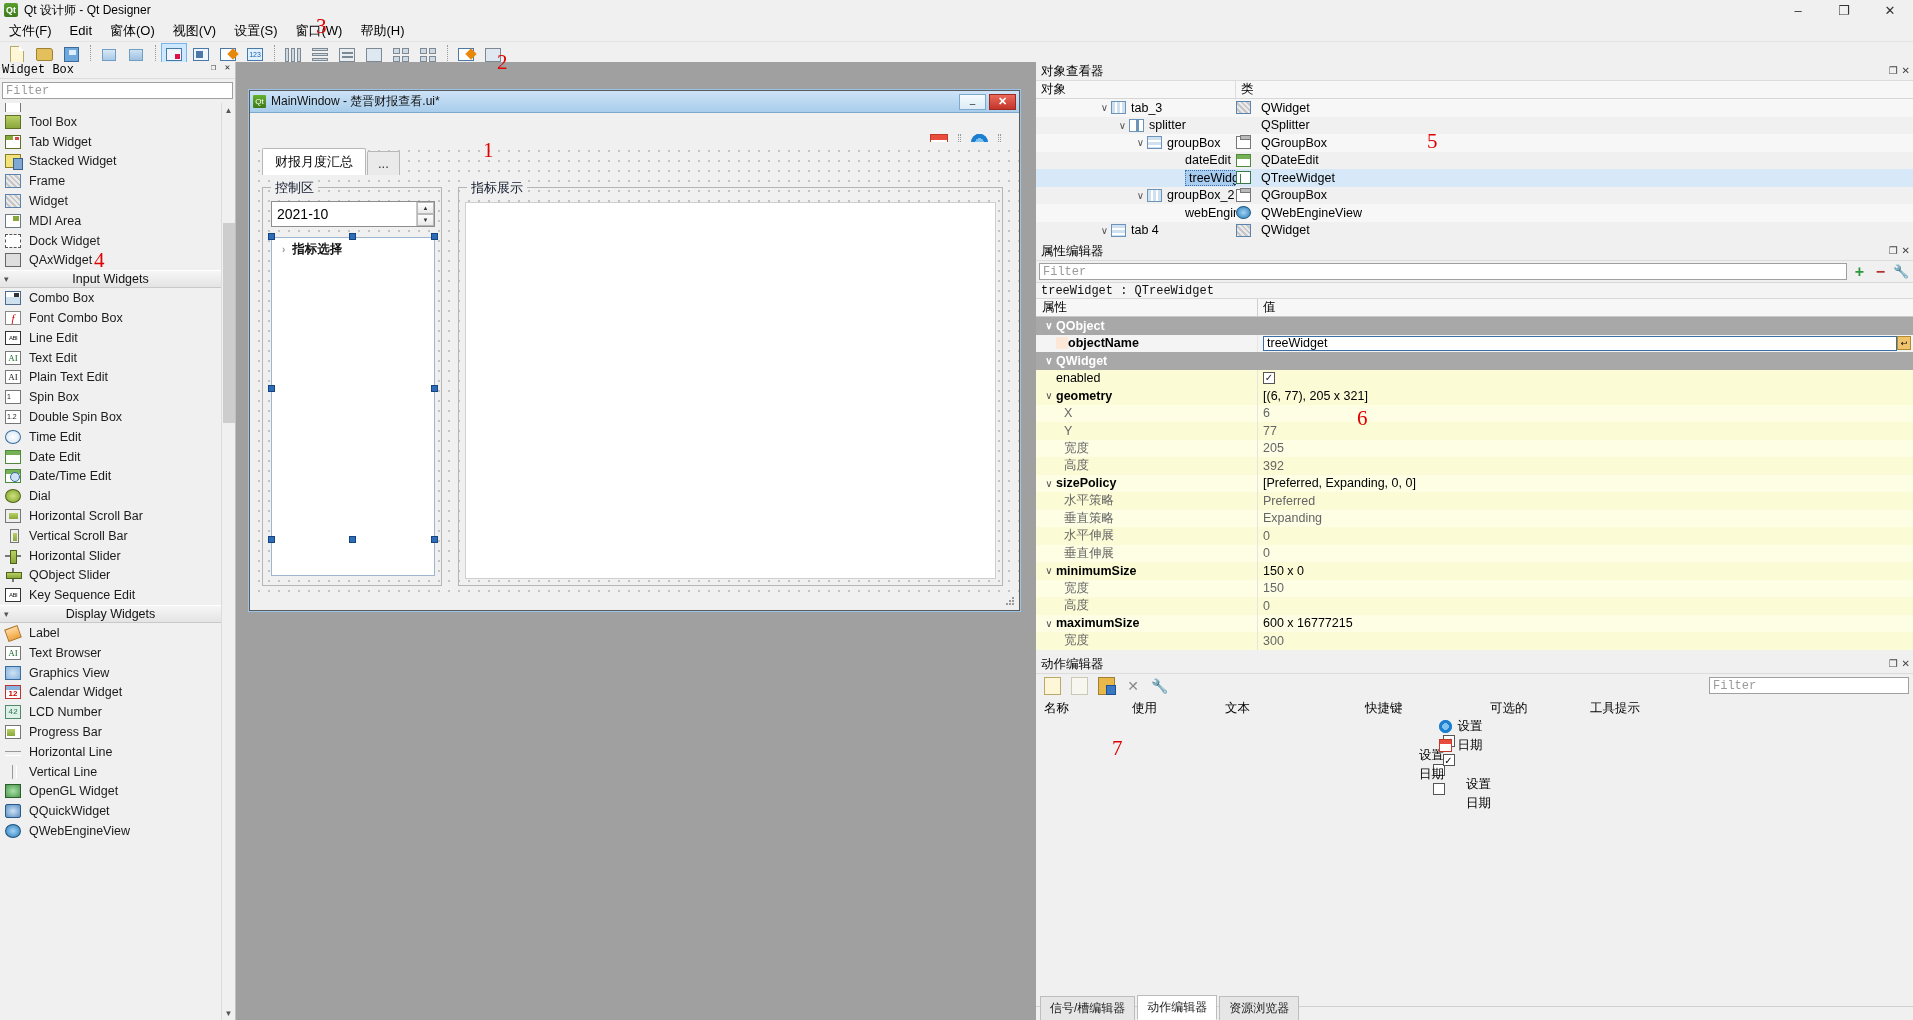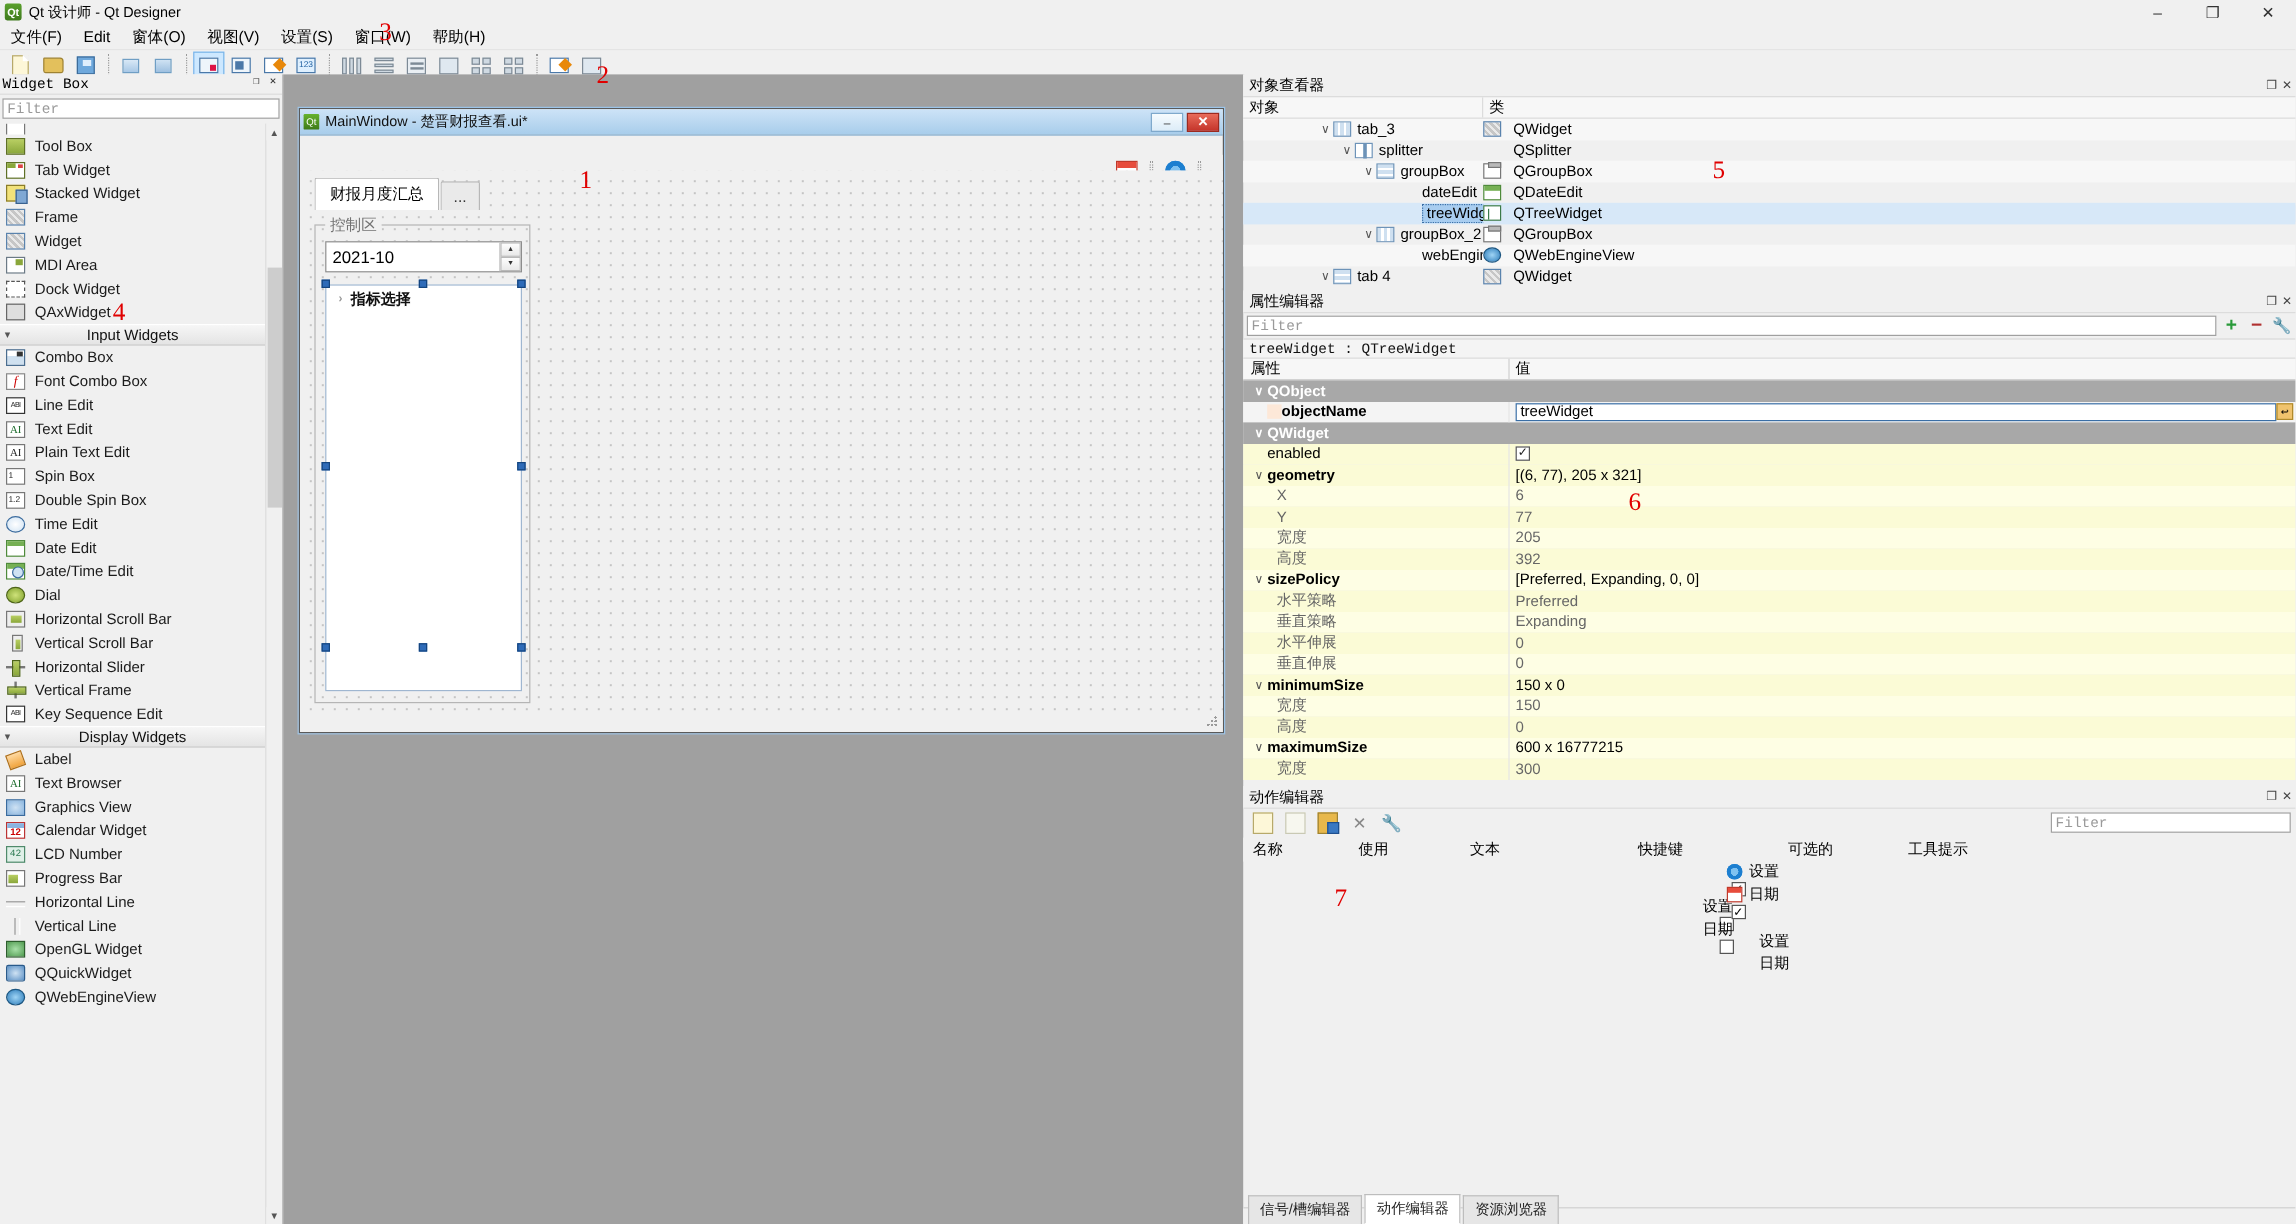--- a/index.html
+++ b/index.html
@@ -279,21 +279,21 @@
   }
   .tab.dots { background: #eaeaea; padding: 4px 10px; color: #333; margin-left: 1px; }
   .tabpane {
     position: absolute; left: 12px; right: 16px; top: 33px; bottom: 10px;
     background: transparent;
   }
   .grpbox {
     position: absolute; border: 1px solid #b5b5b5; padding-top: 0;
   }
   .grplegend { position: absolute; top: -9px; left: 8px; background: #f0f0f0;
-    padding: 0 4px; font-size: 13px; color: #737373; }
+    padding: 0 4px; font-size: 13px; color: #0f172a; }
   .grp-left { left: 0; top: 12px; width: 180px; bottom: 0; }
   .grp-right { left: 196px; top: 12px; right: 0; bottom: 0; }
   .dateedit {
     position: absolute; left: 8px; top: 13px; width: 164px; height: 26px;
     background: #fff; border: 1px solid #8d8d8d; display: flex; align-items: center;
     font-size: 14px; padding-left: 5px;
   }
   .dateedit .spin {
     margin-left: auto; width: 18px; height: 24px; display: flex; flex-direction: column;
     border-left: 1px solid #c8c8c8;
@@ -716,21 +716,21 @@
         <div class="wrow">
           <span class="wicon">
             <span class="gi gi-hslider"></span>
           </span>
           <span>Horizontal Slider</span>
         </div>
         <div class="wrow">
           <span class="wicon">
             <span class="gi gi-vslider"></span>
           </span>
-          <span>Vertical Frame</span>
+          <span>QObject Slider</span>
         </div>
         <div class="wrow">
           <span class="wicon">
             <span class="gi gi-abi">ABI</span>
           </span>
           <span>Key Sequence Edit</span>
         </div>
         <div class="wgroup">
           <span class="chev">▾</span>
           <span>Display Widgets</span>
@@ -848,20 +848,24 @@
             </div>
             <span class="handle" style="left:5px;top:45px;"></span>
             <span class="handle" style="left:86px;top:45px;"></span>
             <span class="handle" style="left:168px;top:45px;"></span>
             <span class="handle" style="left:5px;top:197px;"></span>
             <span class="handle" style="left:168px;top:197px;"></span>
             <span class="handle" style="left:5px;top:348px;"></span>
             <span class="handle" style="left:86px;top:348px;"></span>
             <span class="handle" style="left:168px;top:348px;"></span>
           </div>
+          <div class="grpbox grp-right">
+            <span class="grplegend">指标展示</span>
+            <div class="webview"></div>
+          </div>
         </div>
       </div>
       <div class="formstatus"></div>
       <div class="sizegrip"></div>
     </div>
   </div>
 
   <div class="rightcol">
 
     <div class="objinsp">

